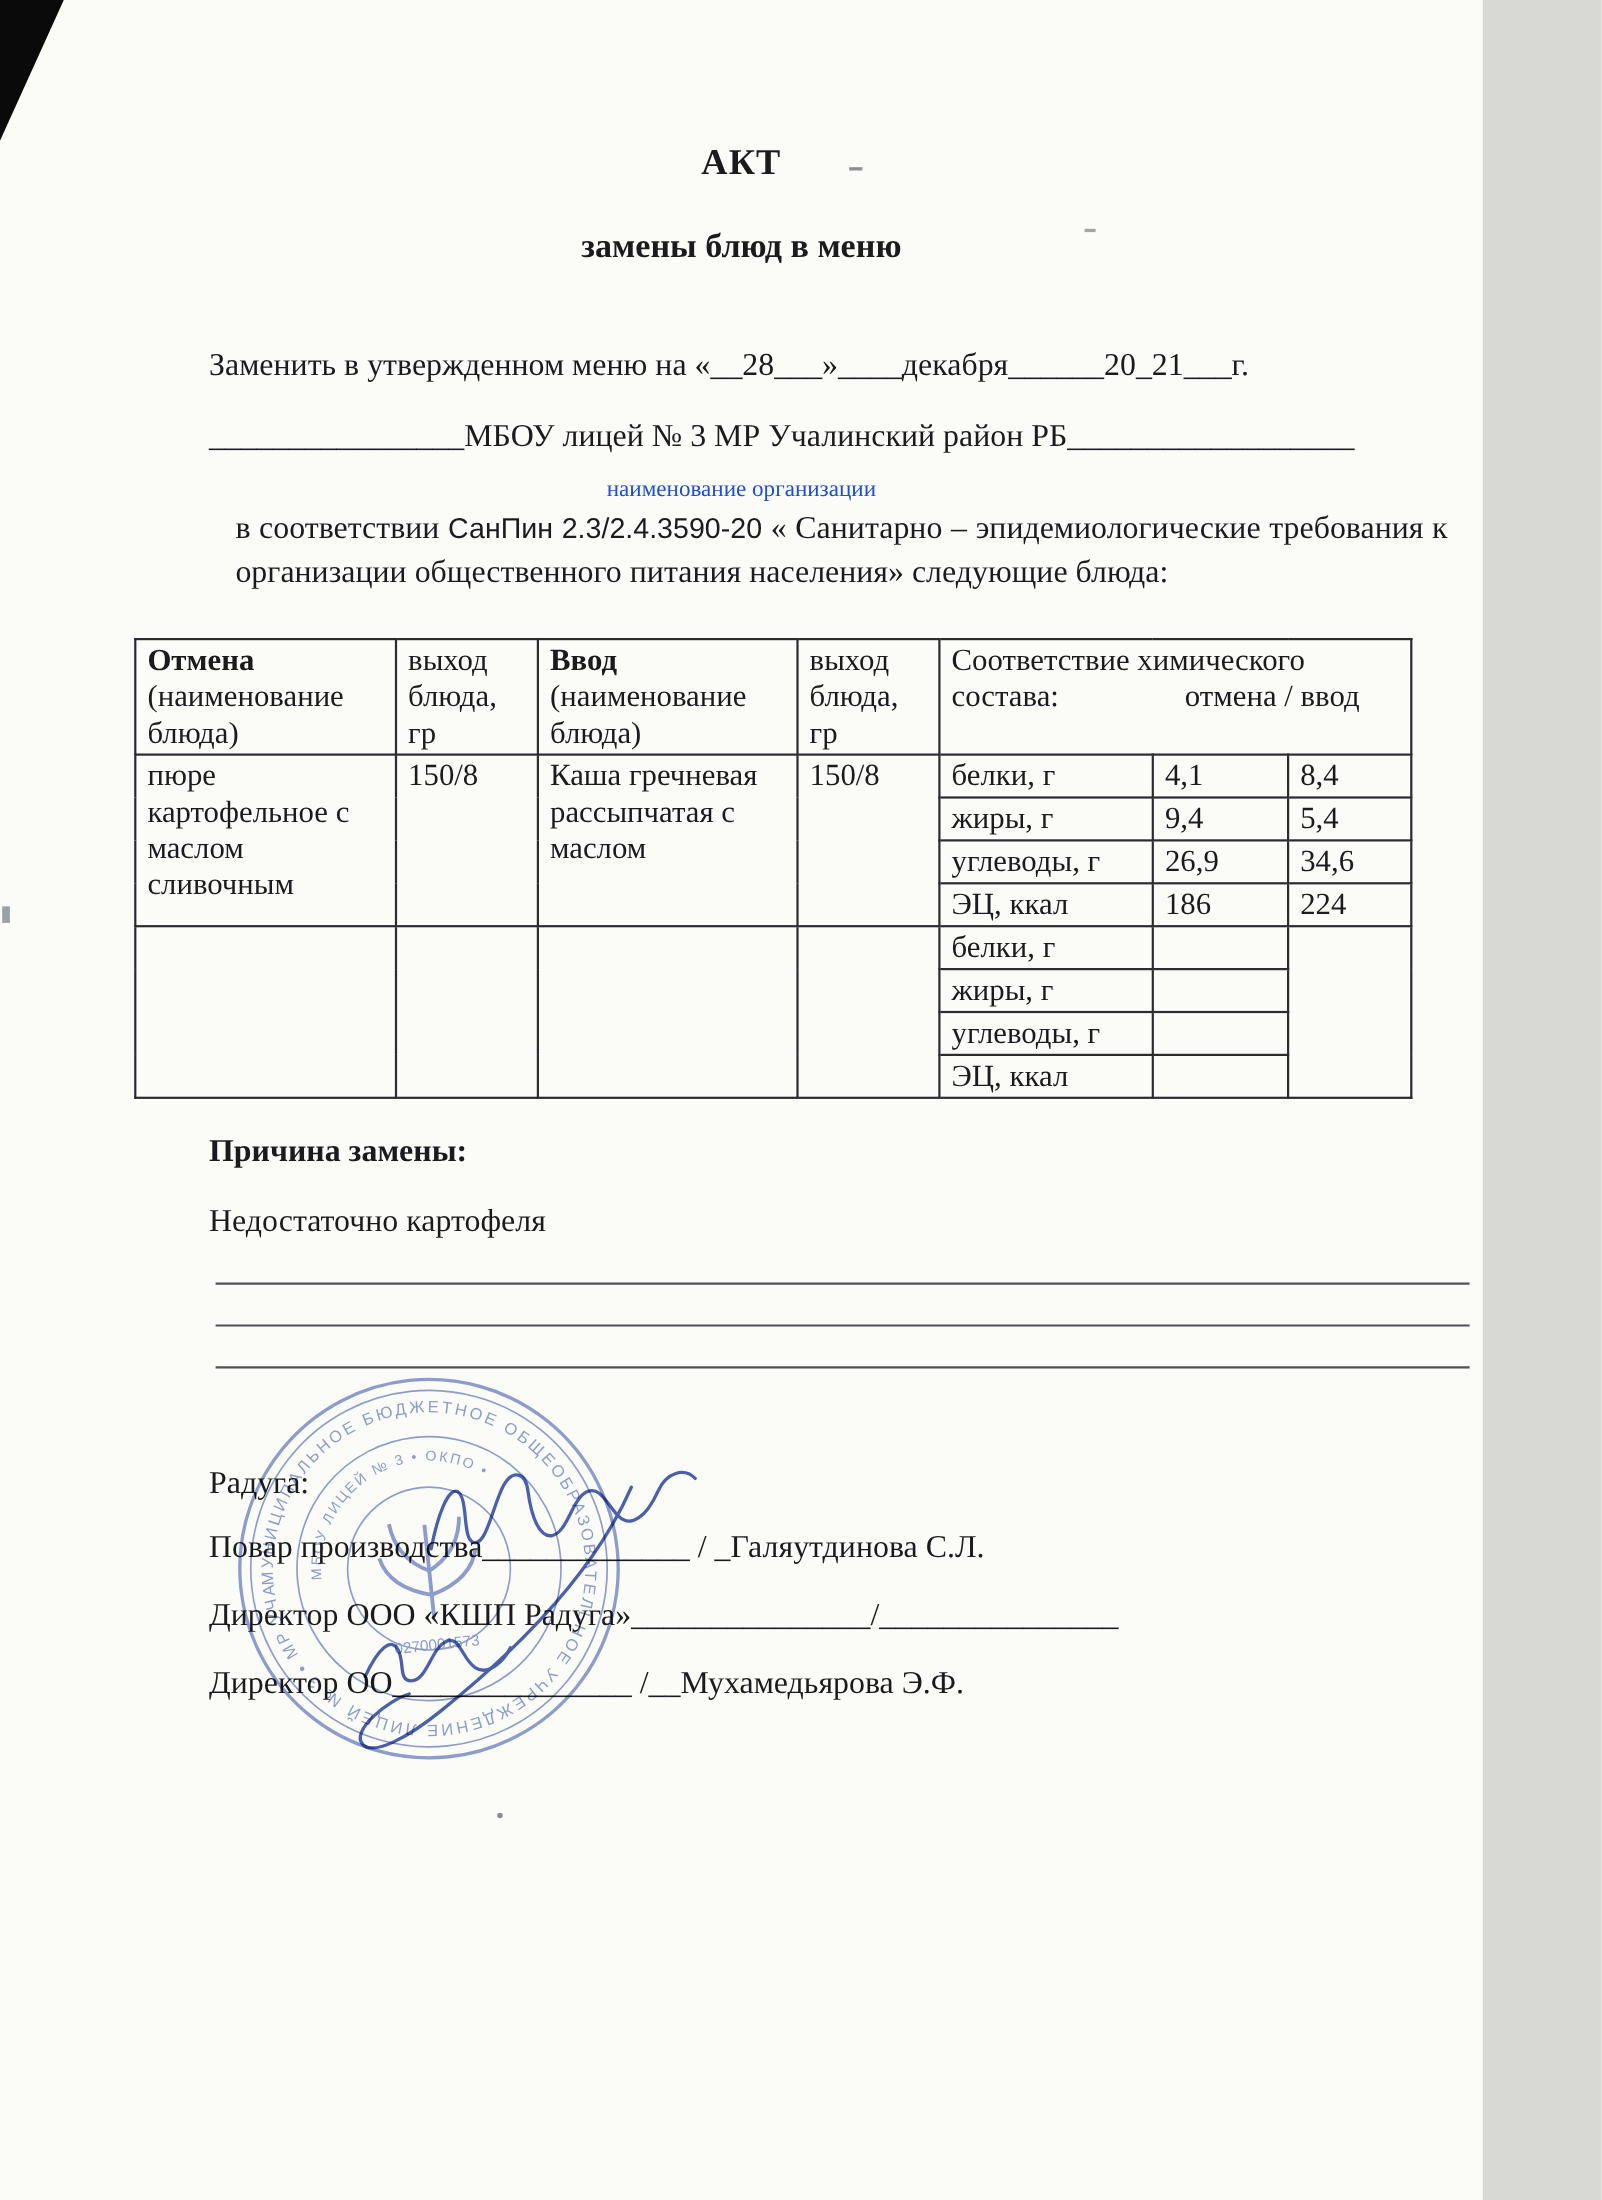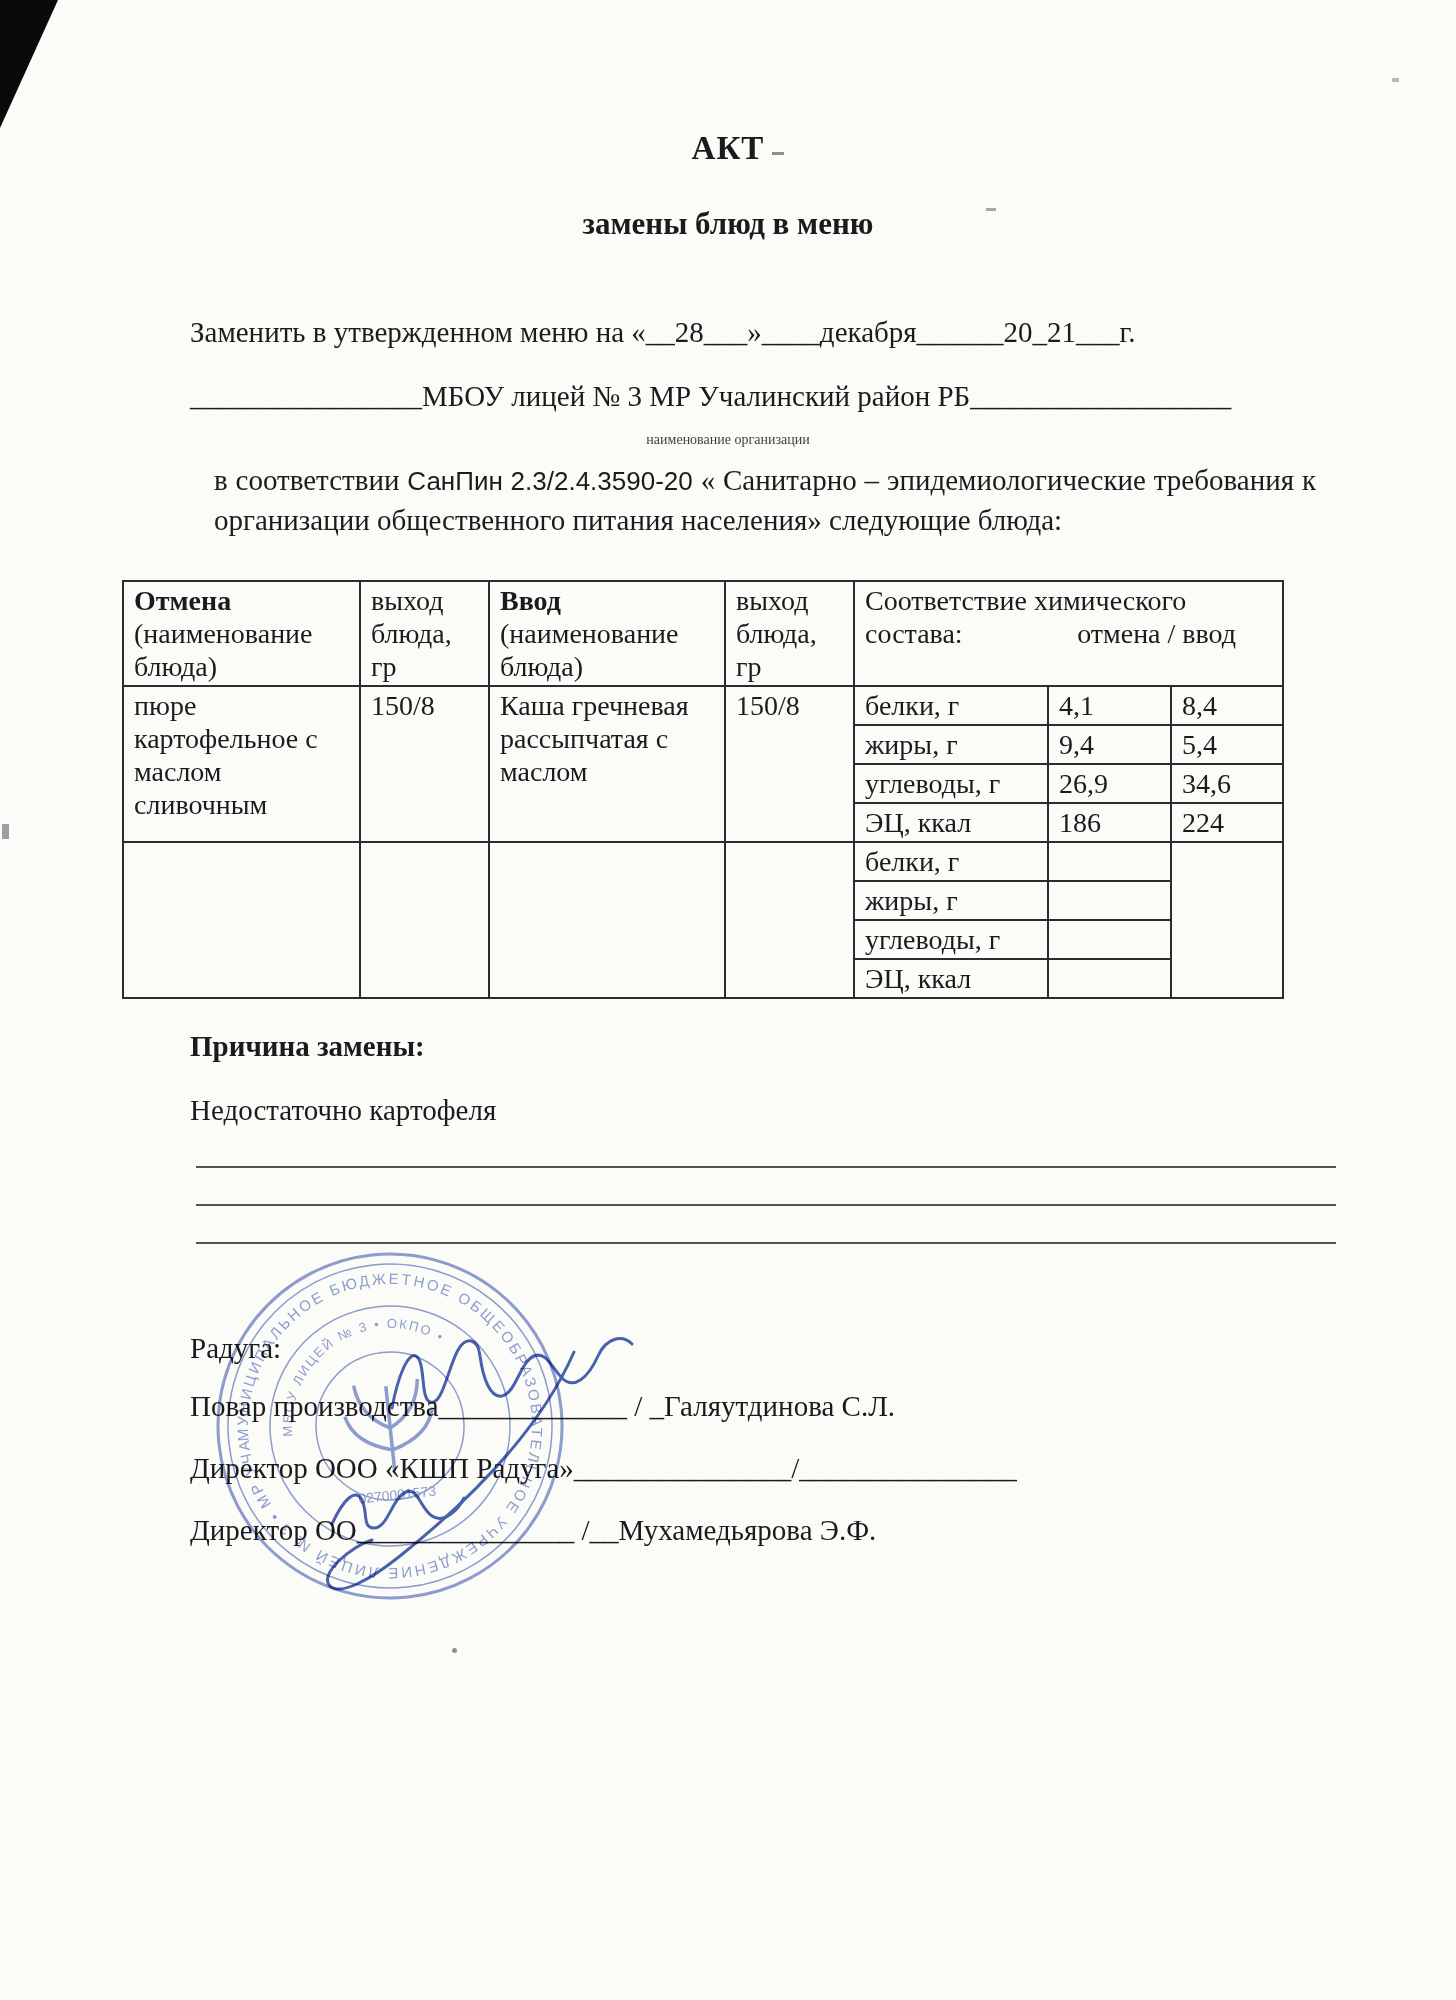--- a/index.html
+++ b/index.html
@@ -4,34 +4,34 @@
 <style>
   * { box-sizing: border-box; }
   html { background:#d8d8d4; }
   body {
     margin:0;
     font-family:"Liberation Serif", serif;
     color:#1b1b1d;
   }
   .sheet {
     position:relative;
-    width:1456px;
+    width:1348px;
     height:2000px;
     background:#fbfbf8;
     overflow:hidden;
   }
   .abs { position:absolute; }
   .centered { left:0; right:0; text-align:center; }
 
   .title    { top:130px; font-size:33px; font-weight:bold; letter-spacing:1px; }
   .subtitle { top:206px; font-size:31px; font-weight:bold; }
 
   .p1 { top:316px; left:190px; font-size:29px; }
   .p2 { top:380px; left:190px; font-size:29px; }
-  .org-caption { top:432px; font-size:14px; color:#404040; }
+  .org-caption { top:432px; font-size:21px; color:#1d4ed8; }
   .p3 { top:460px; left:190px; width:1102px; font-size:29px; line-height:1.38; text-align:justify;margin-left:24px; }
   .sans { font-family:"Liberation Sans", sans-serif; font-size:26px; }
 
   table.doc {
     position:absolute; top:580px; left:122px;
     width:1160px; border-collapse:collapse; table-layout:fixed;
     font-size:28px;
   }
   table.doc th, table.doc td {
     border:2px solid #2b2b30;

